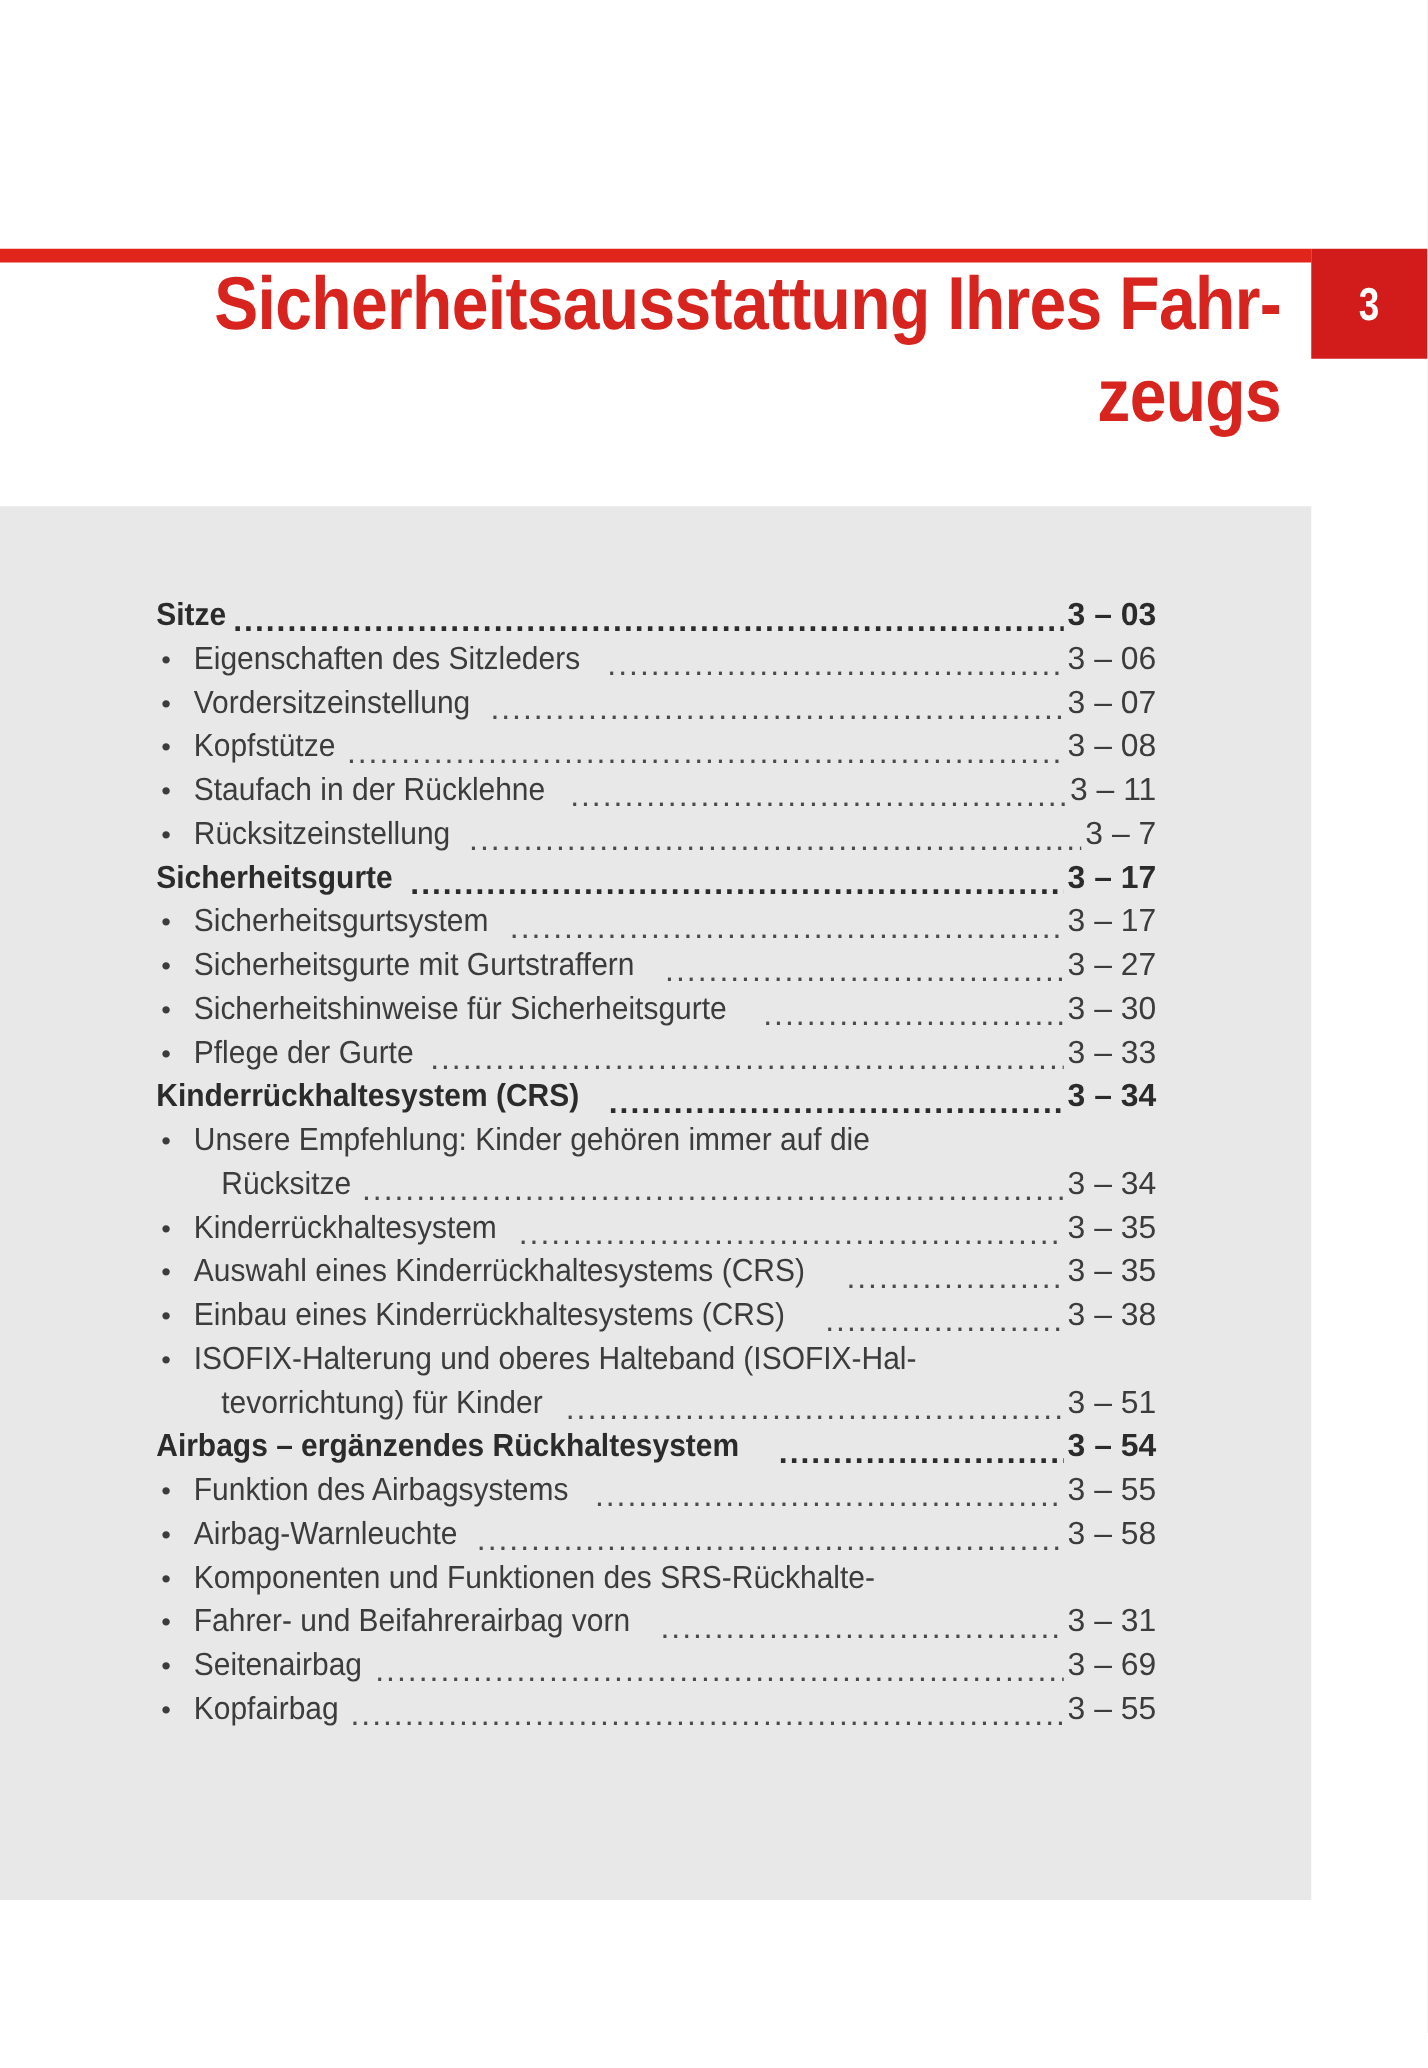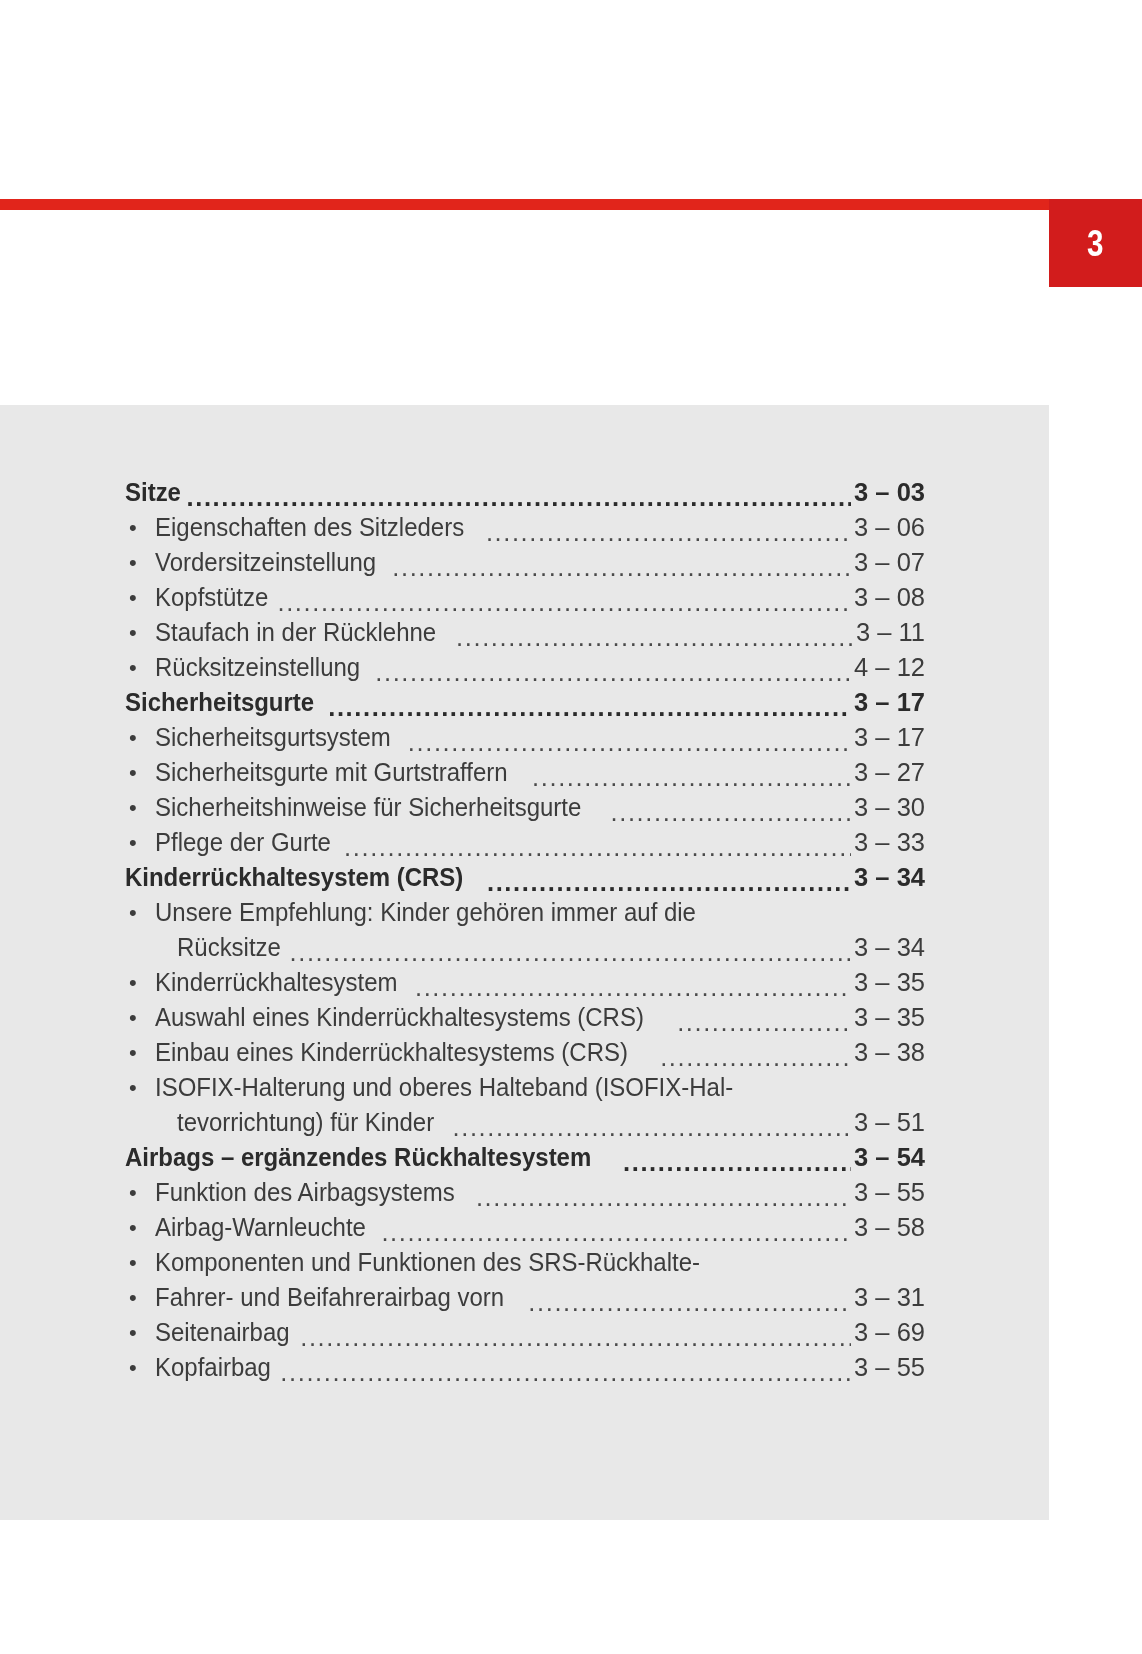--- a/index.html
+++ b/index.html
@@ -177,20 +177,24 @@
   .toc-row.wrap-first .leader::after { content: ""; }
   .toc-row.wrap-first .page-num { color: transparent; }
 </style>
 </head>
 <body>
 
 <div id="chapter-header">
 
   <div id="header-rule"></div>
 
+  <div id="chapter-title">
+    <span class="t-inner">Sicherheitsausstattung Ihres Fahr-
+zeugs</span>
+  </div>
 
   <div id="chapter-number-box">
     <span class="num">3</span>
   </div>
 
 </div>
 
 <div id="toc-panel">
   <div id="toc-list">
       <div class="toc-row level-1">
@@ -220,21 +224,21 @@
       <div class="toc-row level-2">
         <span class="bullet">•</span>
         <span class="title-text">Staufach in der Rücklehne</span>
         <span class="leader"></span>
         <span class="page-num">3 – 11</span>
       </div>
       <div class="toc-row level-2">
         <span class="bullet">•</span>
         <span class="title-text">Rücksitzeinstellung</span>
         <span class="leader"></span>
-        <span class="page-num">4 – 12</span>
+        <span class="page-num">3 – 7</span>
       </div>
       <div class="toc-row level-1">
         <span class="bullet"></span>
         <span class="title-text">Sicherheitsgurte</span>
         <span class="leader"></span>
         <span class="page-num">3 – 17</span>
       </div>
       <div class="toc-row level-2">
         <span class="bullet">•</span>
         <span class="title-text">Sicherheitsgurtsystem</span>

